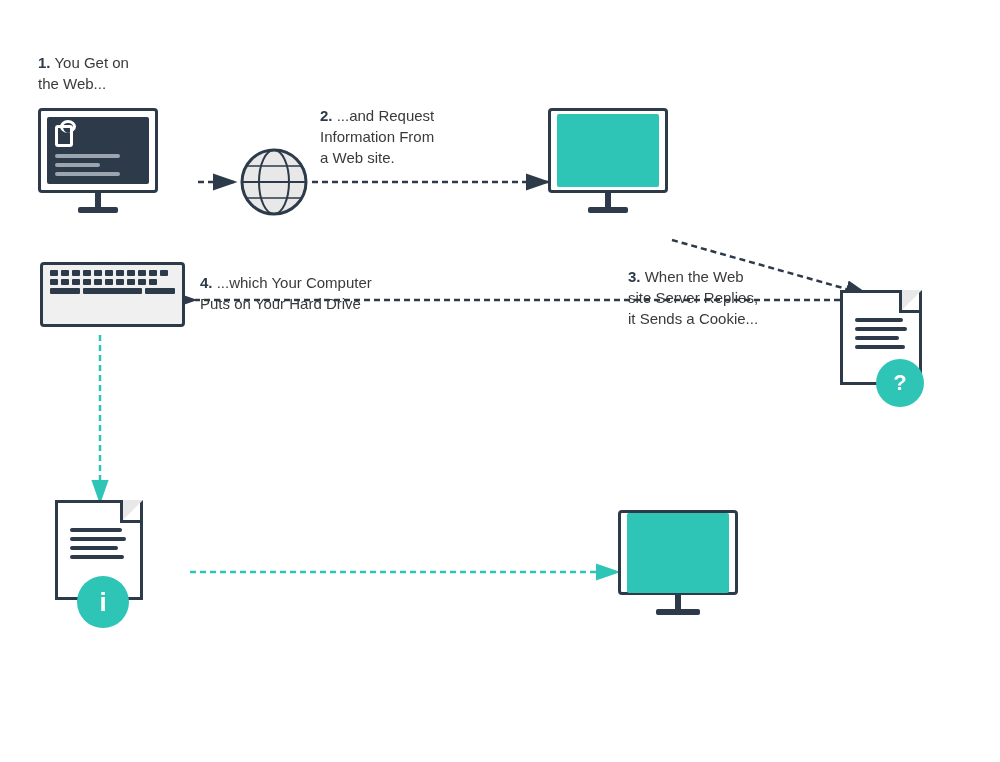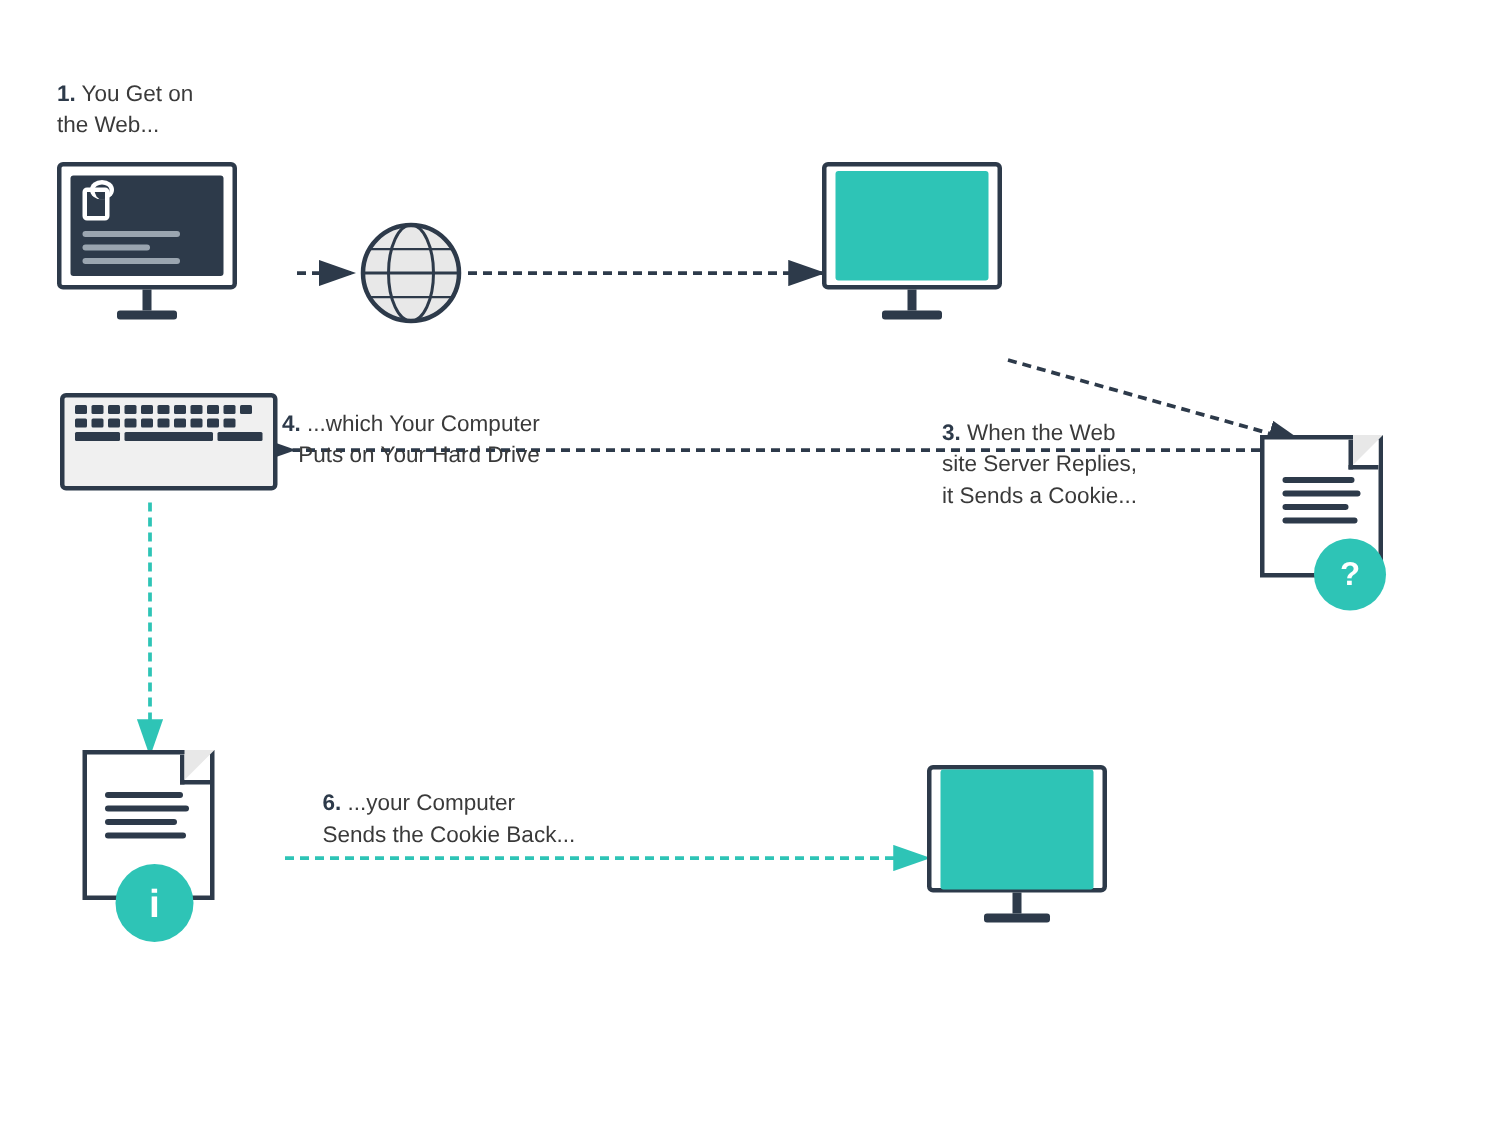--- a/index.html
+++ b/index.html
@@ -268,30 +268,33 @@
   <div class="globe" style="left:238px; top:146px;">
     <svg viewBox="0 0 72 72" fill="none" xmlns="http://www.w3.org/2000/svg">
       <circle cx="36" cy="36" r="32" stroke="#2d3a4a" stroke-width="3" fill="#e8e8e8"></circle>
       <ellipse cx="36" cy="36" rx="15" ry="32" stroke="#2d3a4a" stroke-width="2" fill="none"></ellipse>
       <line x1="4" y1="36" x2="68" y2="36" stroke="#2d3a4a" stroke-width="2"></line>
       <line x1="8" y1="20" x2="64" y2="20" stroke="#2d3a4a" stroke-width="1.5"></line>
       <line x1="8" y1="52" x2="64" y2="52" stroke="#2d3a4a" stroke-width="1.5"></line>
     </svg>
   </div>
 
+  <div class="label" style="left:320px; top:105px;">
+    <b>2.</b> ...and Request<br>Information From<br>a Web site.
+  </div>
 
   <div class="monitor monitor-plain" style="left:548px; top:108px;">
     <div class="monitor-body">
       <div class="monitor-screen" style="width:108px; height:73px; border-radius:2px;"></div>
     </div>
     <div class="monitor-stand" style="height:14px;"></div>
     <div class="monitor-base" style="width:40px; height:6px;"></div>
   </div>
 
-  <div class="label" style="left:628px; top:278px;">
+  <div class="label" style="left:628px; top:266px;">
     <b>3.</b> When the Web<br>site Server Replies,<br>it Sends a Cookie...
   </div>
 
   <div class="document" style="left:840px; top:290px;">
     <div class="doc-paper" style="width:82px; height:95px;">
       <div class="doc-corner"></div>
       <div class="doc-lines">
         <div class="doc-line" style="width:48px;"></div>
         <div class="doc-line" style="width:52px;"></div>
         <div class="doc-line" style="width:44px;"></div>
@@ -330,44 +333,41 @@
       <div class="key"></div>
         <div class="key"></div>
     </div>
     <div class="key-row">
       <div class="key" style="width:30px;"></div>
       <div class="key" style="width:60px;"></div>
       <div class="key" style="width:30px;"></div>
     </div>
   </div>
 
-  <div class="label" style="left:188px; top:272px;text-align:right;">
+  <div class="label" style="left:200px; top:272px;">
     <b>4.</b> ...which Your Computer<br>Puts on Your Hard Drive
   </div>
 
 
   <div class="document" style="left:55px; top:500px;">
     <div class="doc-paper" style="width:88px; height:100px;">
       <div class="doc-corner"></div>
       <div class="doc-lines">
         <div class="doc-line" style="width:52px;"></div>
         <div class="doc-line" style="width:56px;"></div>
         <div class="doc-line" style="width:48px;"></div>
         <div class="doc-line" style="width:54px;"></div>
       </div>
     </div>
 
     <div class="badge badge-info" style="position:absolute; bottom:-28px; left:22px; width:52px; height:52px; font-size:26px;">
       <span>i</span>
     </div>
   </div>
 
-  <div class="label" style="left:215px; top:525px;">
-    <b>6.</b> ...your Computer<br>Sends the Cookie Back...
-  </div>
 
   <div class="monitor monitor-plain" style="left:618px; top:510px;">
     <div class="monitor-body">
       <div class="monitor-screen" style="width:120px; height:80px; border-radius:2px;"></div>
     </div>
     <div class="monitor-stand" style="height:14px;"></div>
     <div class="monitor-base" style="width:44px; height:6px;"></div>
   </div>
 
 

